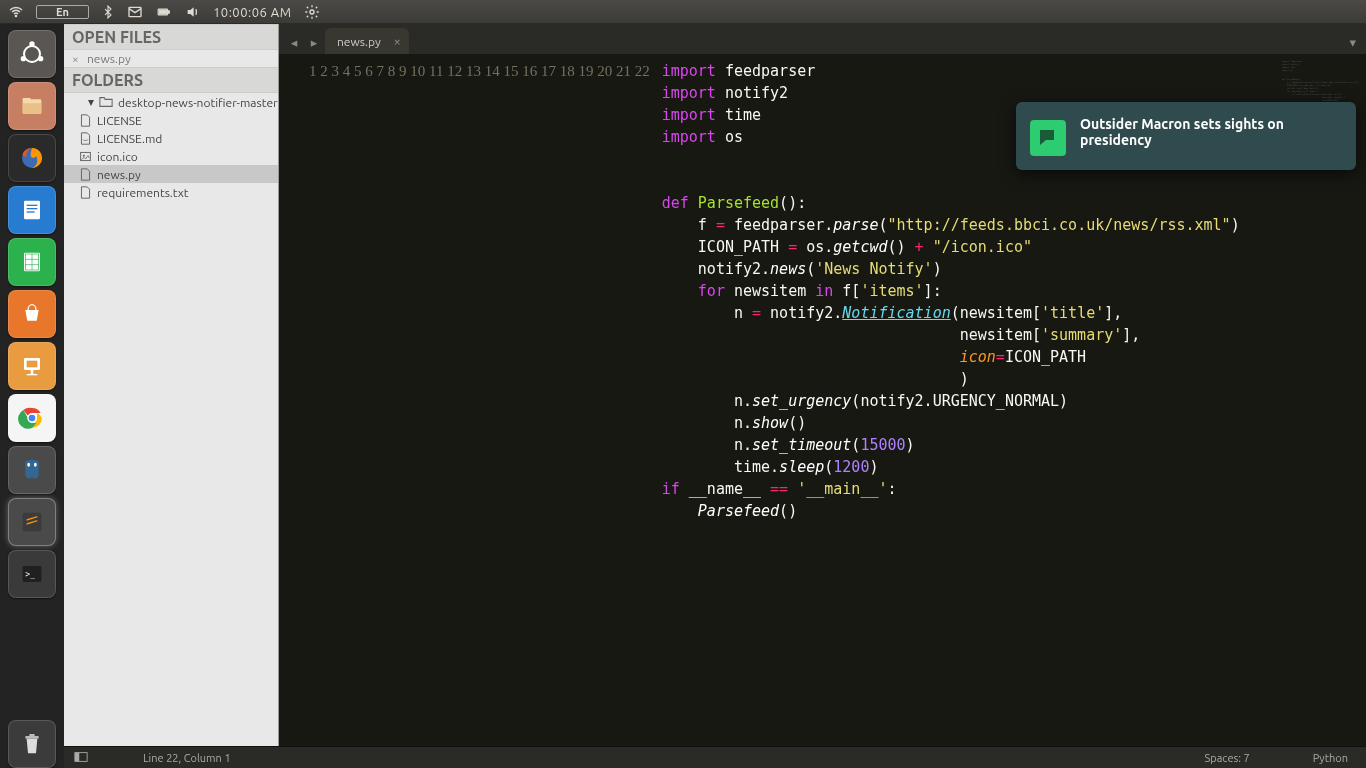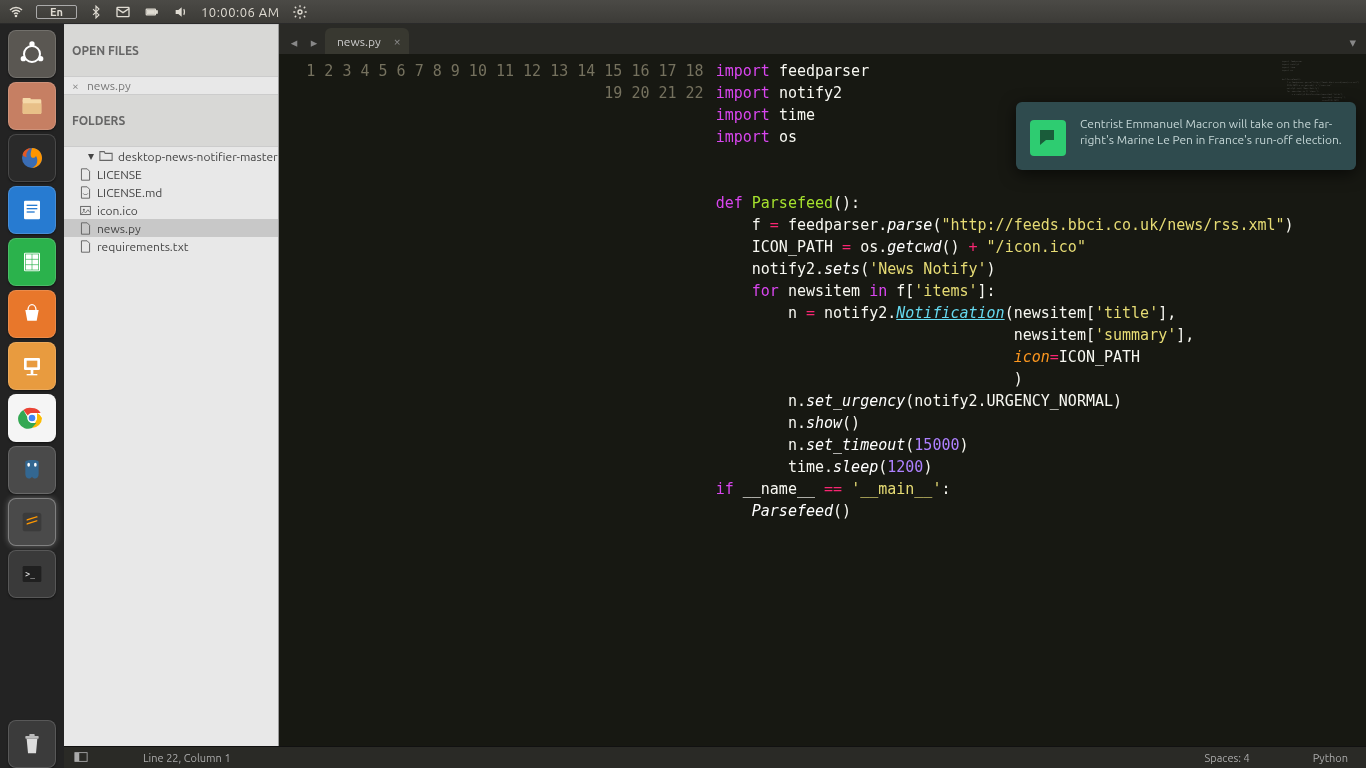--- a/index.html
+++ b/index.html
@@ -19,21 +19,21 @@
   padding: 0 8px;
   color: #dfdbd2;
   font-weight: bold;
   font-size: 13px;
   border-bottom: 1px solid #2a2a2a;
 }
 .menubar .title { flex: 1; white-space: nowrap; overflow: hidden; text-overflow: ellipsis; }
 .menubar .indicators { display: flex; align-items: center; gap: 12px; }
 .menubar .indicators span, .menubar .indicators svg { display: inline-flex; align-items: center; }
 .clock { font-weight: normal; letter-spacing: 0.5px; }
-.kbd-ind { font-weight: bold; font-size: 11px; border: 1px solid #aaa; padding: 0 13px; border-radius: 2px; }
+.kbd-ind { font-weight: bold; font-size: 11px; border: 1px solid #aaa; padding: 0 19px; border-radius: 2px; }
 
 
 .desktop { display: flex; height: calc(100% - 24px); }
 
 
 .launcher {
   width: 64px;
   background: rgba(30,30,30,0.6);
   display: flex; flex-direction: column;
   align-items: center;
@@ -59,22 +59,22 @@
 .sb-sidebar {
   width: 215px;
   background: #e8e8e8;
   color: #444;
   font-size: 12px;
   border-right: 1px solid #999;
   overflow: hidden;
 }
 .sb-sidebar .hdr {
   background: #d8d8d6;
-  padding: 19px 8px;
-  font-size: 12px;
+  padding: 3px 8px;
+  font-size: 16px;
   font-weight: bold;
   color: #666;
   border-bottom: 1px solid #ccc;
   border-top: 1px solid #ccc;
 }
 .sb-sidebar .row {
   display: flex; align-items: center;
   padding: 2px 6px 2px 14px;
   gap: 5px;
   white-space: nowrap;
@@ -112,22 +112,23 @@
   position: relative;
 }
 .tab .close { position: absolute; right: 8px; color: #888; font-size: 13px; }
 .tabbar .menu-drop { margin-left: auto; color: #888; padding: 4px; }
 
 .code-wrap { flex: 1; display: flex; font-family: "DejaVu Sans Mono", Consolas, monospace; font-size: 15px; line-height: 22px; overflow: hidden; position: relative; }
 .gutter {
   background: #171812;
   color: #75715e;
   text-align: right;
-  padding: 6px 12px 6px 18px;
+  padding: 6px 12px 6px 30px;
   user-select: none;
+  font-family: Liberation Serif, serif;
 }
 .code {
   flex: 1;
   background: #171812;
   color: #f8f8f2;
   padding: 6px 0;
   white-space: pre;
 }
 .minimap {
   width: 90px;
@@ -439,21 +440,21 @@
 </div>
           <div class="code" id="code"><span class="kw">import</span> <span class="pl">feedparser</span>
 <span class="kw">import</span> <span class="pl">notify2</span>
 <span class="kw">import</span> <span class="pl">time</span>
 <span class="kw">import</span> <span class="pl">os</span>
 
 
 <span class="kw">def</span> <span class="nm">Parsefeed</span>():
     f <span class="op">=</span> feedparser.<span class="fn">parse</span>(<span class="st">"http://feeds.bbci.co.uk/news/rss.xml"</span>)
     ICON_PATH <span class="op">=</span> os.<span class="fn">getcwd</span>() <span class="op">+</span> <span class="st">"/icon.ico"</span>
-    notify2.<span class="fn">sets</span>(<span class="st">'News Notify'</span>)
+    notify2.<span class="fn">news</span>(<span class="st">'News Notify'</span>)
     <span class="kw">for</span> newsitem <span class="kw">in</span> f[<span class="st">'items'</span>]:
         n <span class="op">=</span> notify2.<span class="cl">Notification</span>(newsitem[<span class="st">'title'</span>],
                                  newsitem[<span class="st">'summary'</span>],
                                  <span class="pa">icon</span><span class="op">=</span>ICON_PATH
                                  )
         n.<span class="fn">set_urgency</span>(notify2.URGENCY_NORMAL)
         n.<span class="fn">show</span>()
         n.<span class="fn">set_timeout</span>(<span class="nb">15000</span>)
         time.<span class="fn">sleep</span>(<span class="nb">1200</span>)
 <span class="kw">if</span> __name__ <span class="op">==</span> <span class="st">'__main__'</span>:
@@ -491,28 +492,28 @@
 
     <div class="statusbar">
       <span>
         <svg viewBox="0 0 16 16" width="14" height="14">
             <rect x="1" y="3" width="14" height="10" fill="none" stroke="#aaa"></rect>
             <rect x="1" y="3" width="5" height="10" fill="#aaa"></rect>
           </svg>
       </span>
       <span class="cell">Line 22, Column 1</span>
       <span class="spacer"></span>
-      <span class="cell">Spaces: 4</span>
+      <span class="cell">Spaces: 7</span>
       <span class="cell">Python</span>
     </div>
   </div>
 </div>
 
 <div class="notif">
   <div class="nicon">
     <svg viewBox="0 0 24 24" width="24" height="24" fill="#1a5c3a">
         <path d="M4 4h14v10H10l-6 5V4z"></path>
       </svg>
   </div>
   <div>
-    <div class="nbody">Centrist Emmanuel Macron will take on the far-right's Marine Le Pen in France's run-off election.</div>
+    <div class="ntitle">Outsider Macron sets sights on presidency</div>
   </div>
 </div>
 
 </body></html>

